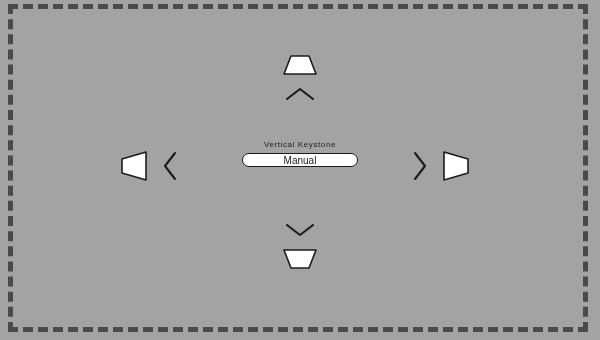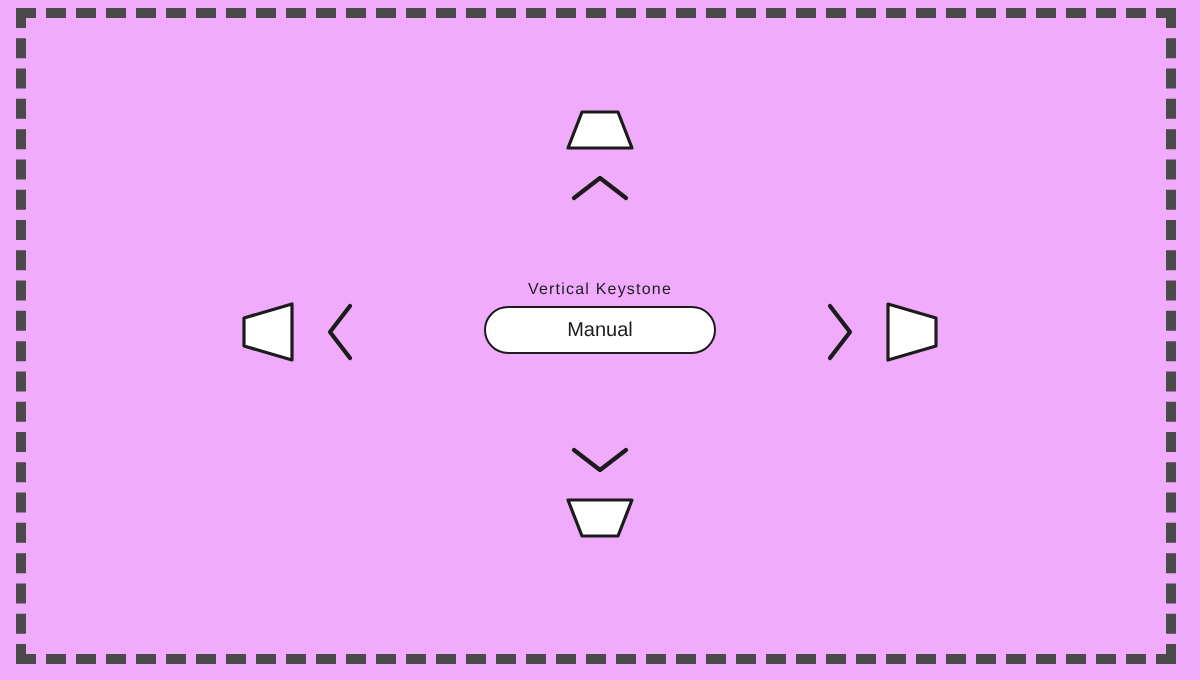--- a/index.html
+++ b/index.html
@@ -12,21 +12,21 @@
     background: #ffffff;
     font-family: "Liberation Sans", sans-serif;
     overflow: hidden;
   }
 
   
   #keystone-screen {
     position: relative;
     width: 600px;
     height: 340px;
-    background: #f0abfc;
+    background: #a3a3a3;
     box-sizing: border-box;
   }
 
   
   #projection-frame {
     position: absolute;
     left: 8px;
     top: 4px;
     width: 580px;
     height: 328px;
@@ -92,21 +92,21 @@
   #keystone-title {
     font-size: 8px;
     color: #1c1c1c;
     letter-spacing: 0.6px;
     font-family: "Liberation Sans", sans-serif;
     white-space: nowrap;
   }
 
   #mode-button {
     width: 116px;
-    height: 24px;
+    height: 14px;
     box-sizing: border-box;
     border: 1.4px solid #1c1c1c;
     border-radius: 13px;
     background: #ffffff;
     display: flex;
     align-items: center;
     justify-content: center;
     font-size: 10px;
     color: #1c1c1c;
     font-family: "Liberation Sans", sans-serif;

